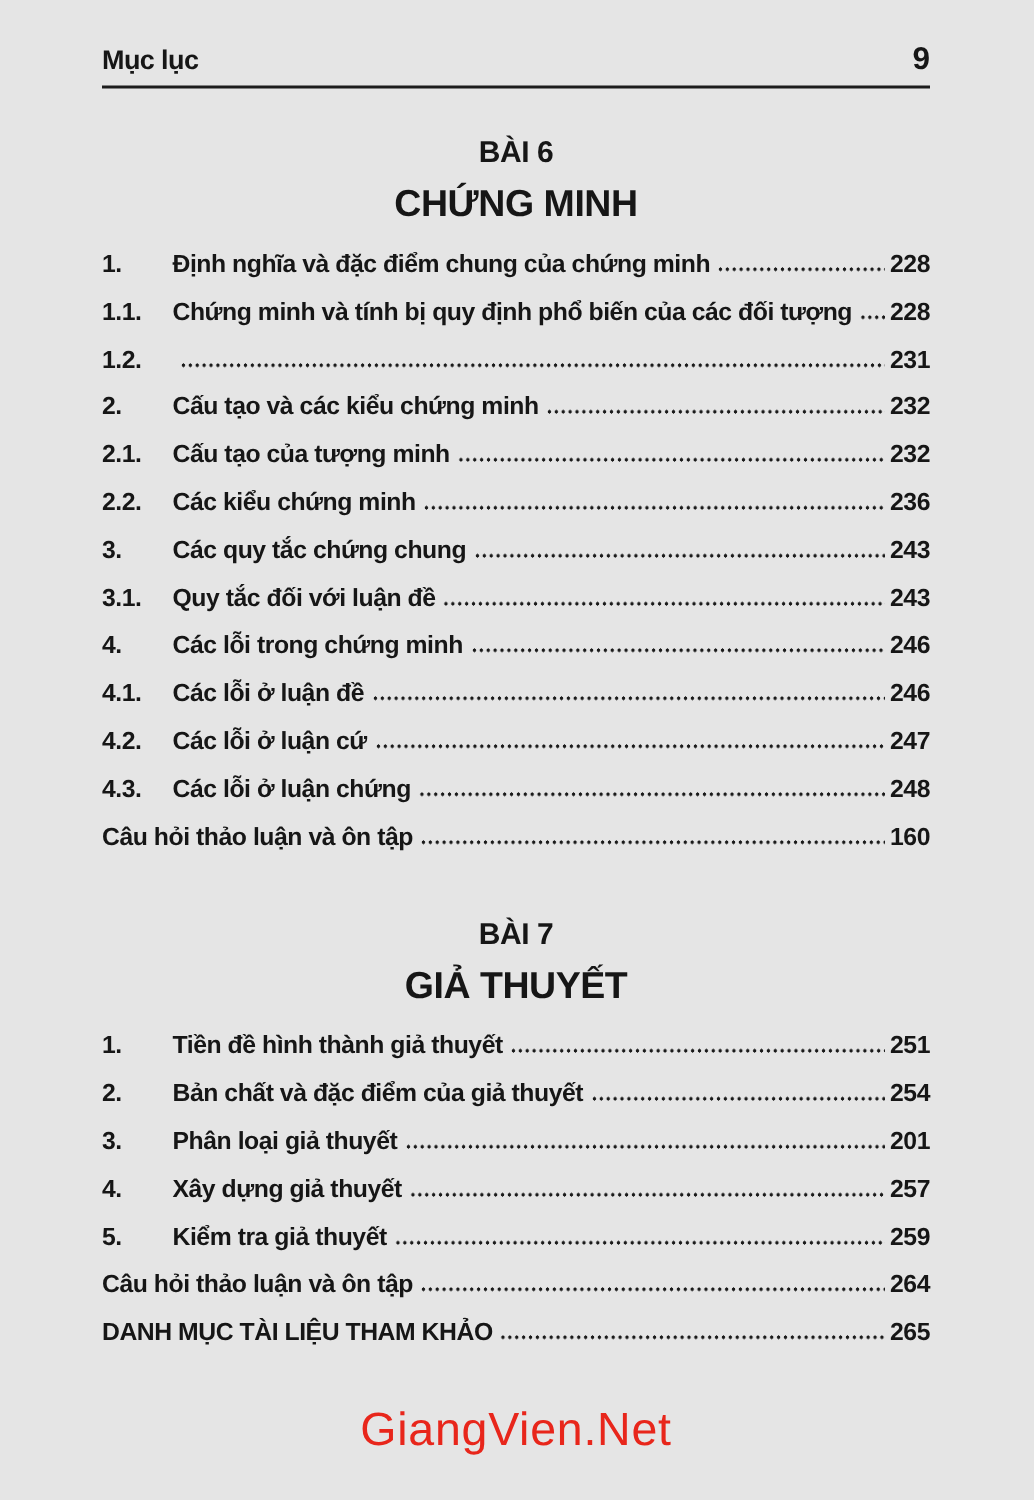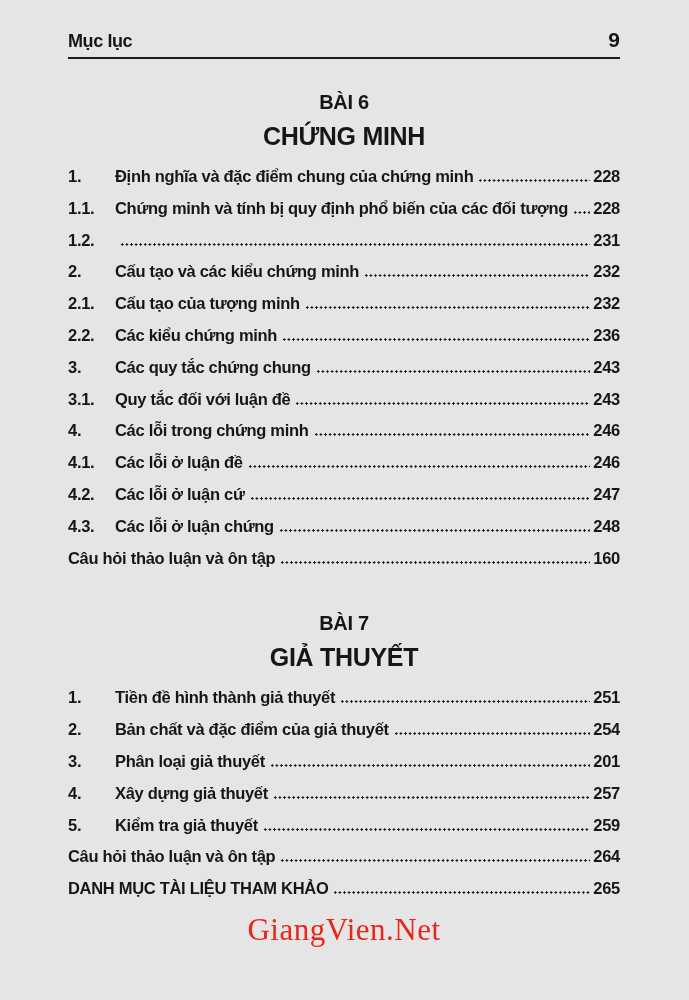--- a/index.html
+++ b/index.html
@@ -74,26 +74,25 @@
     background-position: left bottom;
   }
   .toc-row .pnum {
     flex: none;
     text-align: right;
     min-width: 26px;
   }
   .sec + .sec { margin-top: 8px; }
   
   .watermark {
-    margin-top: 1px;
+    margin-top: 24px;
     text-align: center;
     font-size: 31px;
     font-weight: 400;
     letter-spacing: 0.5px;
-    font-family: Liberation Serif, serif;
   }
 </style>
 </head>
 <body>
 
 <div class="page">
 
   <div class="hdr">
     <span class="hdr-title">Mục lục</span>
     <span class="hdr-page">9</span>

